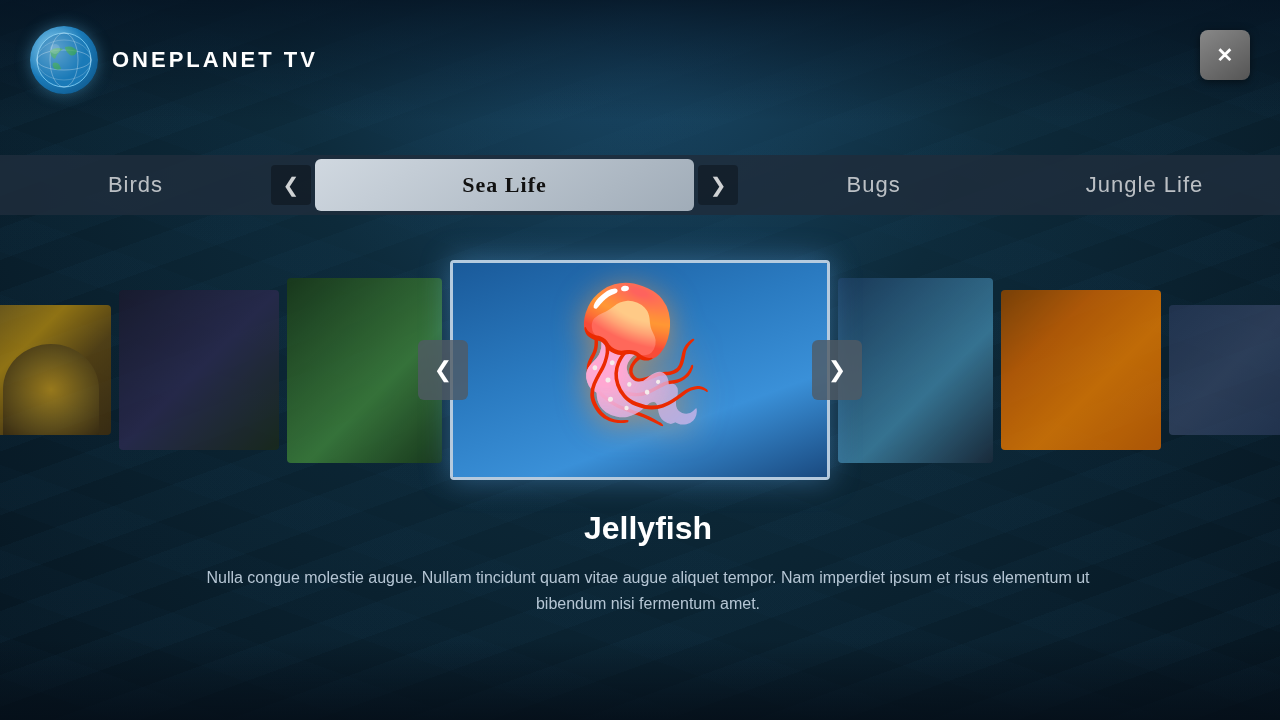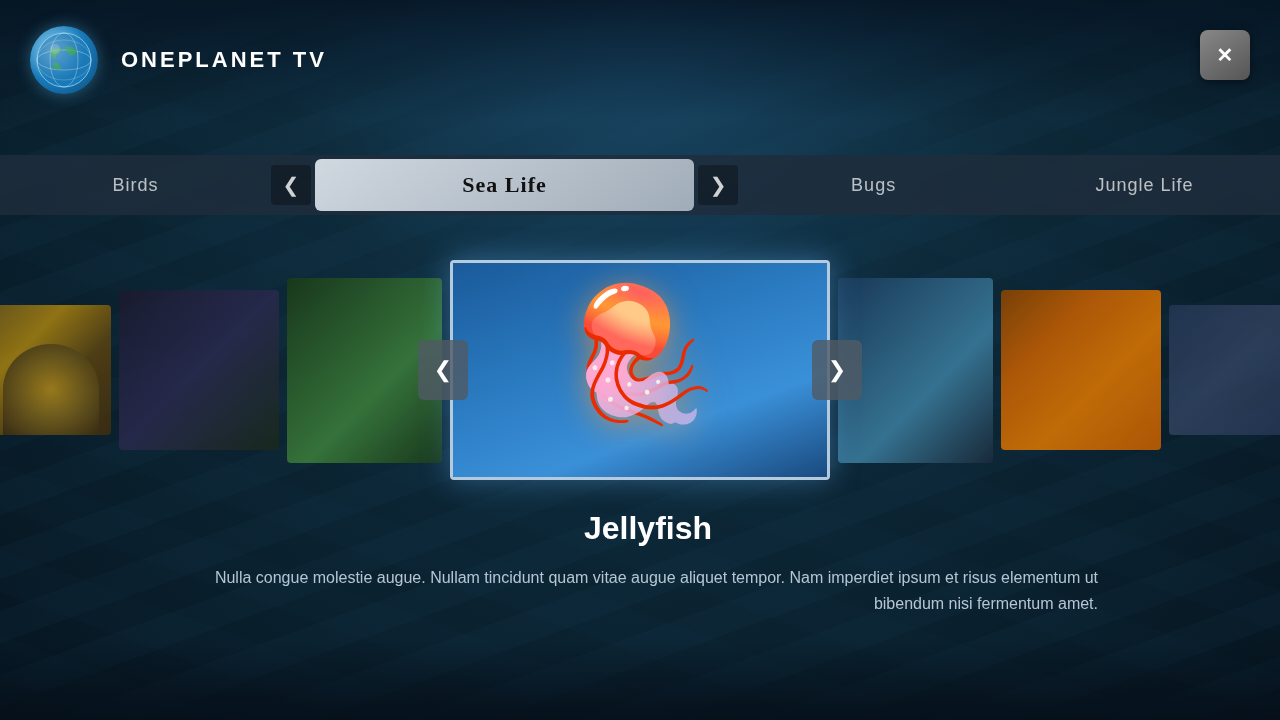--- a/index.html
+++ b/index.html
@@ -53,21 +53,21 @@
       z-index: 10;
       display: flex;
       align-items: center;
       padding: 0 30px;
       background: linear-gradient(to bottom, rgba(5,20,35,0.85) 0%, transparent 100%);
     }
 
     .logo-container {
       display: flex;
       align-items: center;
-      gap: 23px;
+      gap: 14px;
     }
 
     .globe-icon {
       width: 68px;
       height: 68px;
       border-radius: 50%;
       background: radial-gradient(circle at 35% 35%, #5ab8e8, #1a7ab8, #0a4a7a);
       position: relative;
       display: flex;
       align-items: center;
@@ -136,21 +136,21 @@
       gap: 0;
     }
 
     .nav-item {
       flex: 1;
       height: 100%;
       display: flex;
       align-items: center;
       justify-content: center;
       color: rgba(255,255,255,0.7);
-      font-size: 18px;
+      font-size: 22px;
       font-weight: 400;
       cursor: pointer;
       letter-spacing: 1px;
     }
 
     .nav-item.active {
       background: linear-gradient(145deg, #d0d8e0, #a0acb8);
       color: #111;
       font-weight: 700;
       font-size: 22px;
@@ -345,21 +345,20 @@
       font-weight: 700;
       margin-bottom: 18px;
     }
 
     .content-description {
       color: rgba(200,215,230,0.9);
       font-size: 16px;
       line-height: 1.6;
       max-width: 900px;
       margin: 0 auto;
-      text-align: right;
     }
 
     
     .bottom-grad {
       position: absolute;
       bottom: 0;
       left: 0;
       right: 0;
       height: 80px;
       background: linear-gradient(to top, rgba(5,15,25,0.9), transparent);

